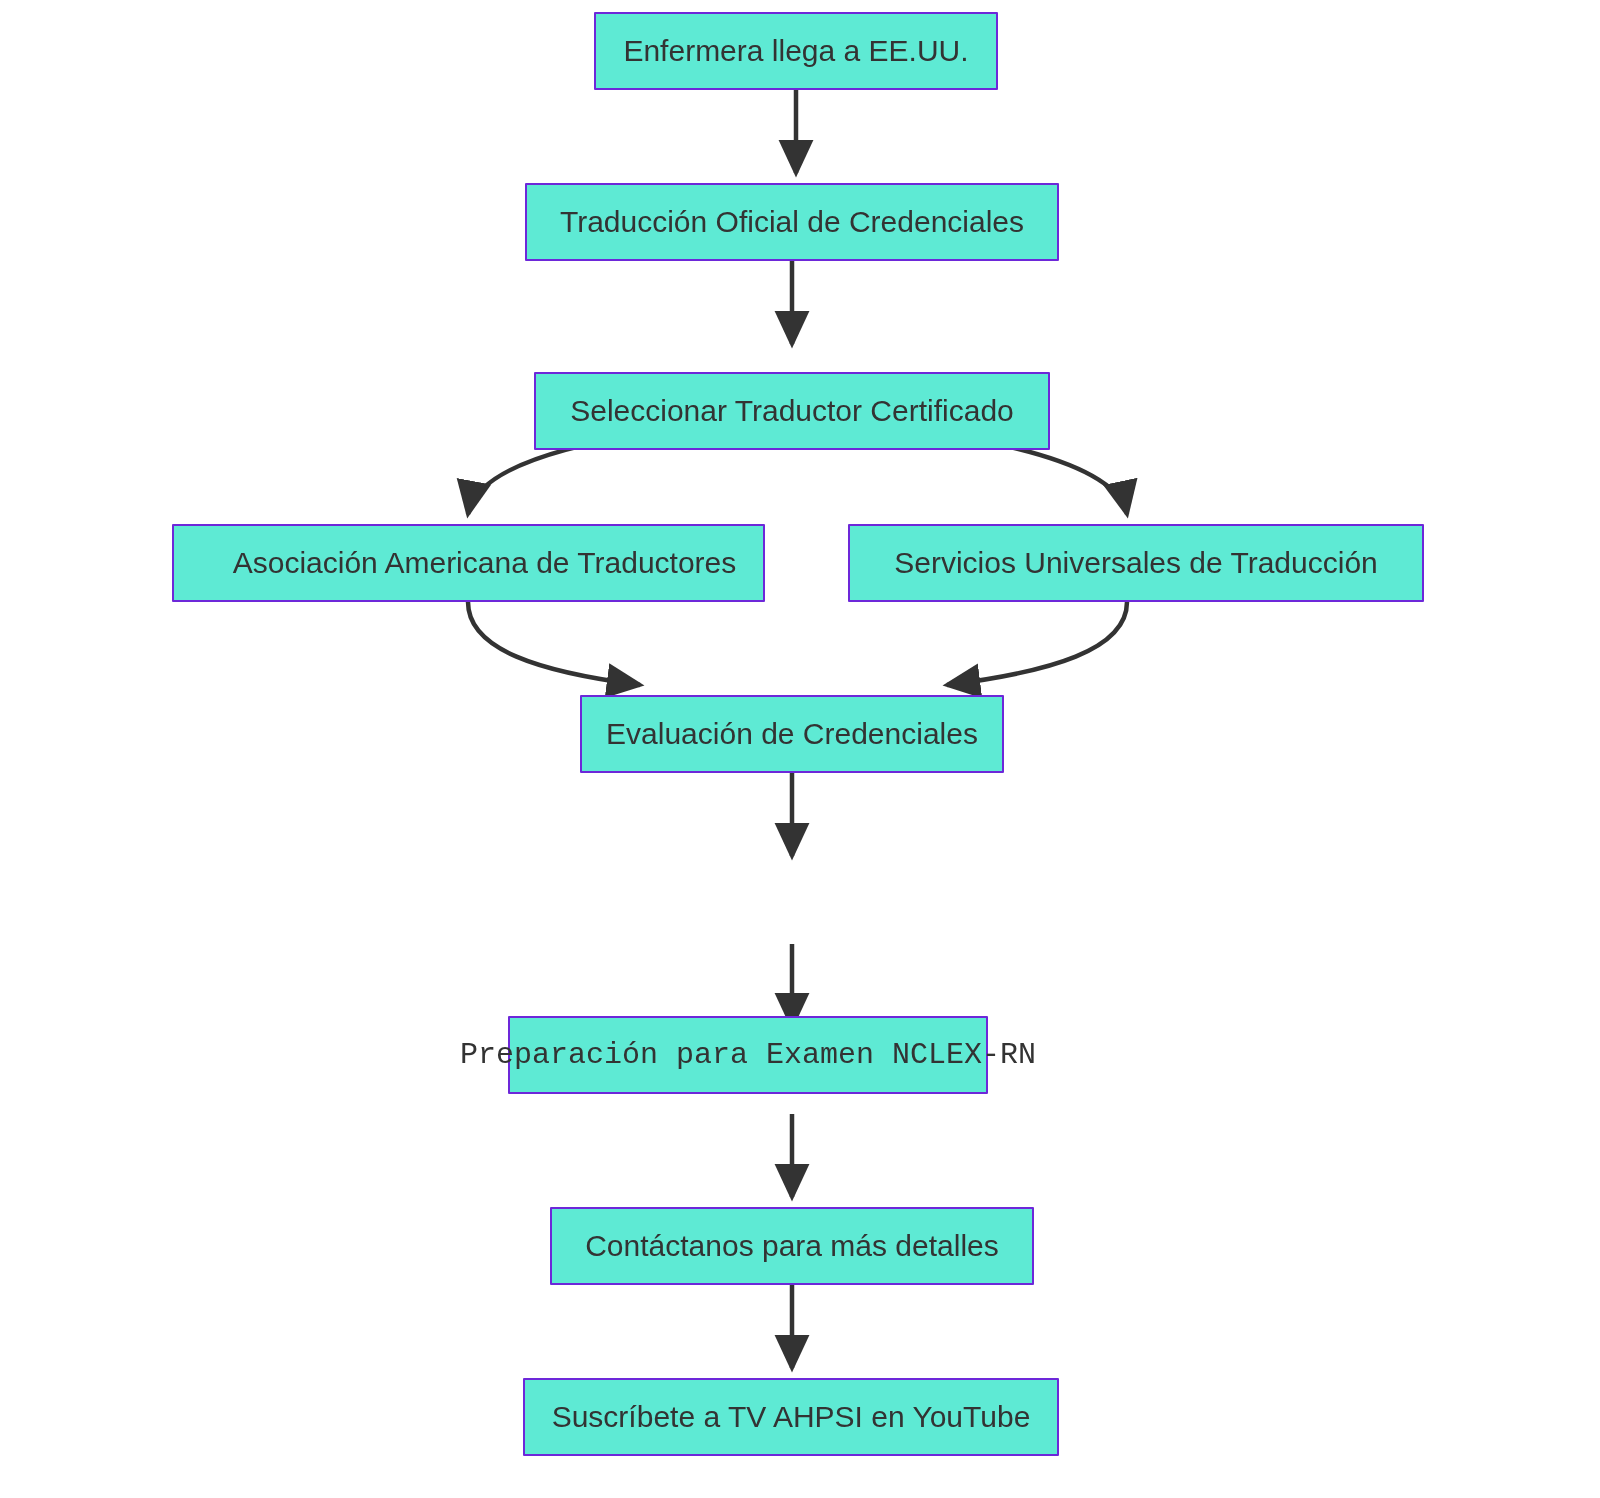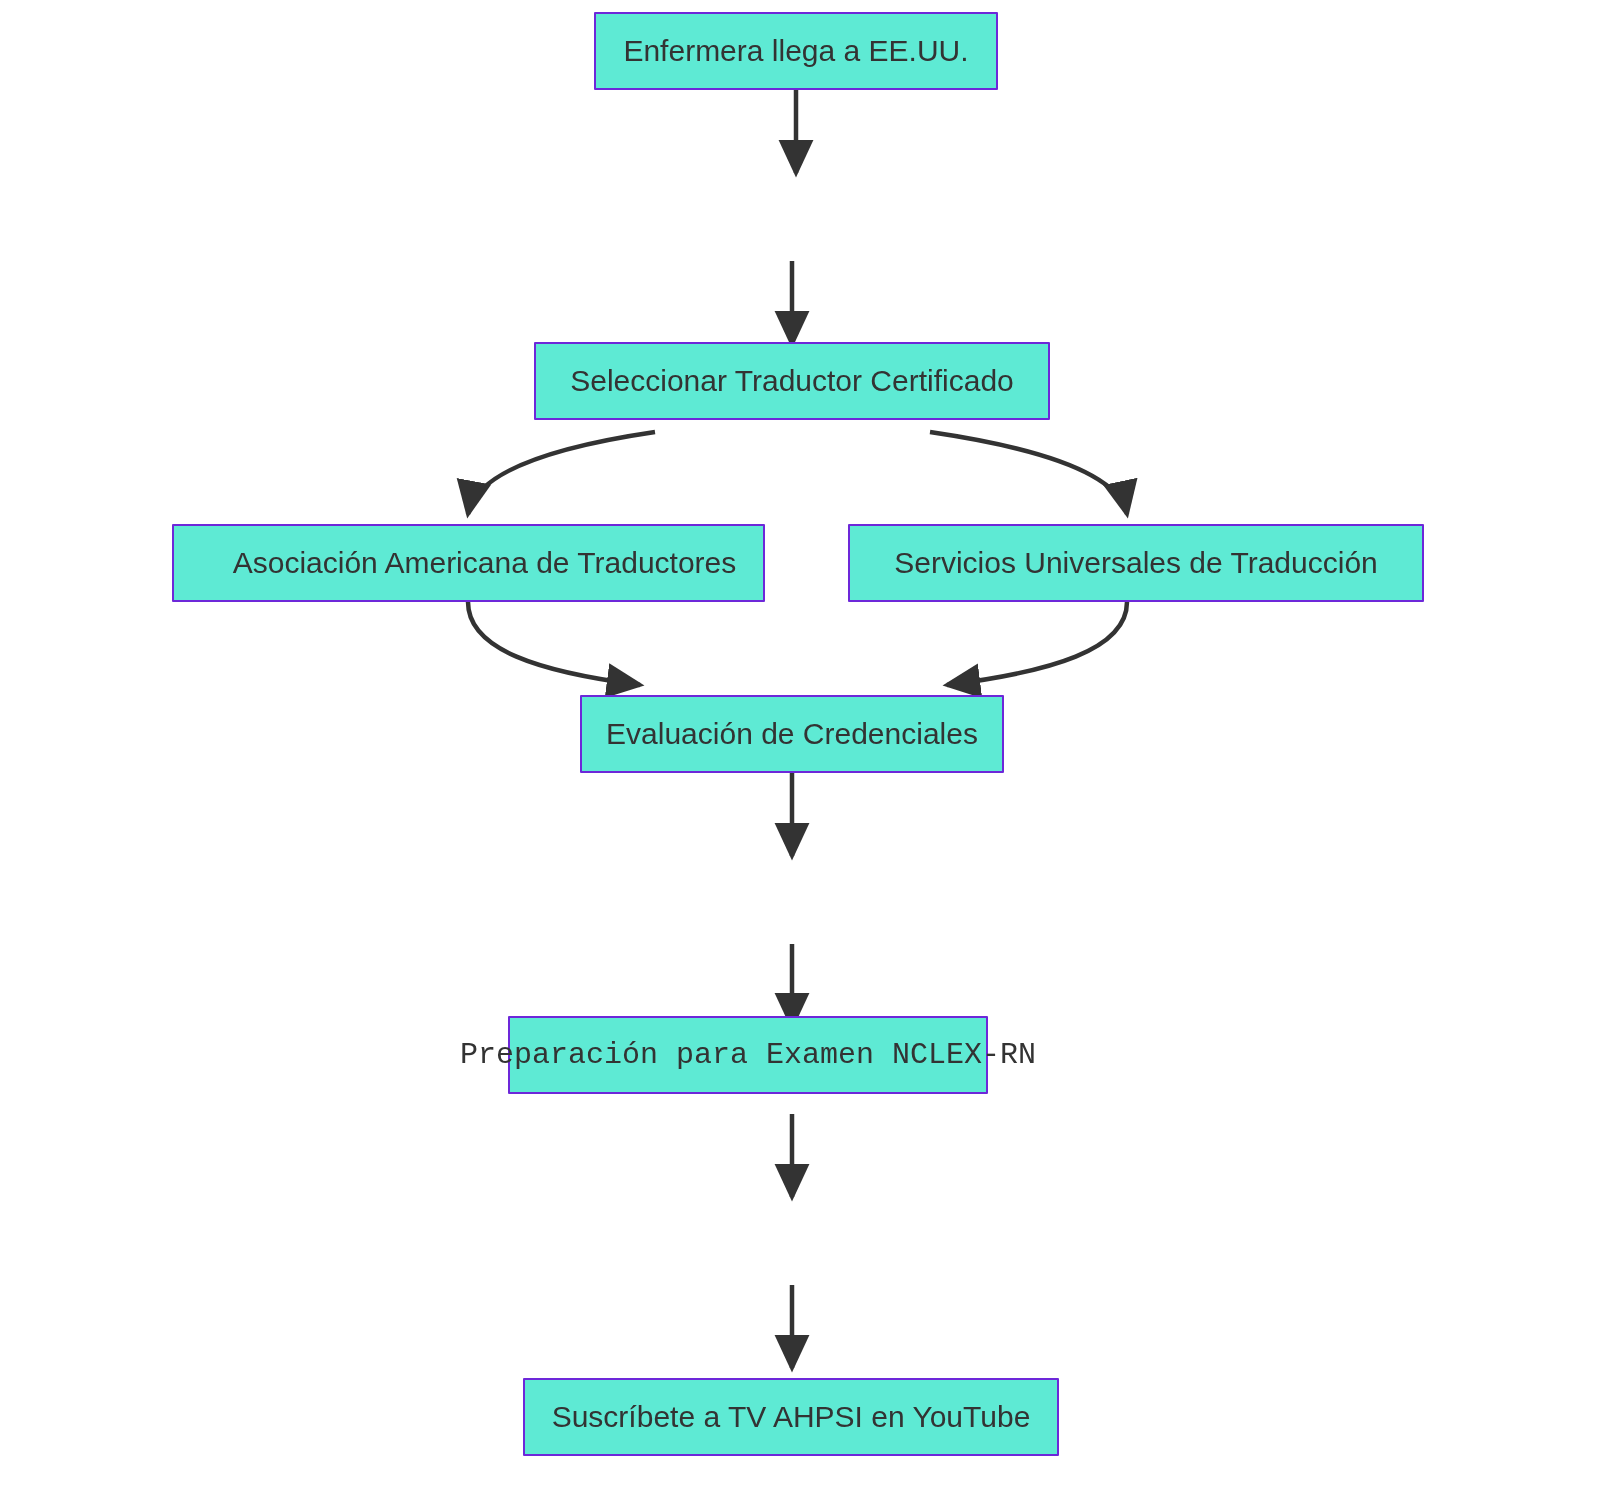--- a/index.html
+++ b/index.html
@@ -79,40 +79,46 @@
 
     <path d="M 792,1114 L 792,1197" fill="none" stroke="#333333" stroke-width="4.5" marker-end="url(#arrowhead)"></path>
 
     <path d="M 792,1285 L 792,1368" fill="none" stroke="#333333" stroke-width="4.5" marker-end="url(#arrowhead)"></path>
   </svg>
 
   <div class="flow-node" id="node-n1" style="left:594px; top:12px; width:404px; height:78px;">
     <span class="node-label">Enfermera llega a EE.UU.</span>
   </div>
 
+  <div class="flow-node" id="node-n2" style="left:525px; top:183px; width:534px; height:78px;">
+    <span class="node-label">Traducción Oficial de Credenciales</span>
+  </div>
 
-  <div class="flow-node" id="node-n3" style="left:534px; top:342px; width:516px; height:78px;">
+  <div class="flow-node" id="node-n3" style="left:534px; top:372px; width:516px; height:78px;">
     <span class="node-label">Seleccionar Traductor Certificado</span>
   </div>
 
   <div class="flow-node" id="node-n4" style="left:172px; top:524px; width:593px; height:78px;padding-left:32px;">
     <span class="node-label">Asociación Americana de Traductores</span>
   </div>
 
   <div class="flow-node" id="node-n5" style="left:848px; top:524px; width:576px; height:78px;">
     <span class="node-label">Servicios Universales de Traducción</span>
   </div>
 
   <div class="flow-node" id="node-n6" style="left:580px; top:695px; width:424px; height:78px;">
     <span class="node-label">Evaluación de Credenciales</span>
   </div>
 
 
   <div class="flow-node" id="node-n8" style="left:508px; top:1016px; width:480px; height:78px;font-family:Liberation Mono, monospace;">
     <span class="node-label">Preparación para Examen NCLEX-RN</span>
   </div>
 
+  <div class="flow-node" id="node-n9" style="left:550px; top:1207px; width:484px; height:78px;">
+    <span class="node-label">Contáctanos para más detalles</span>
+  </div>
 
   <div class="flow-node" id="node-n10" style="left:523px; top:1378px; width:536px; height:78px;">
     <span class="node-label">Suscríbete a TV AHPSI en YouTube</span>
   </div>
 
 </div>
 
 </body></html>

